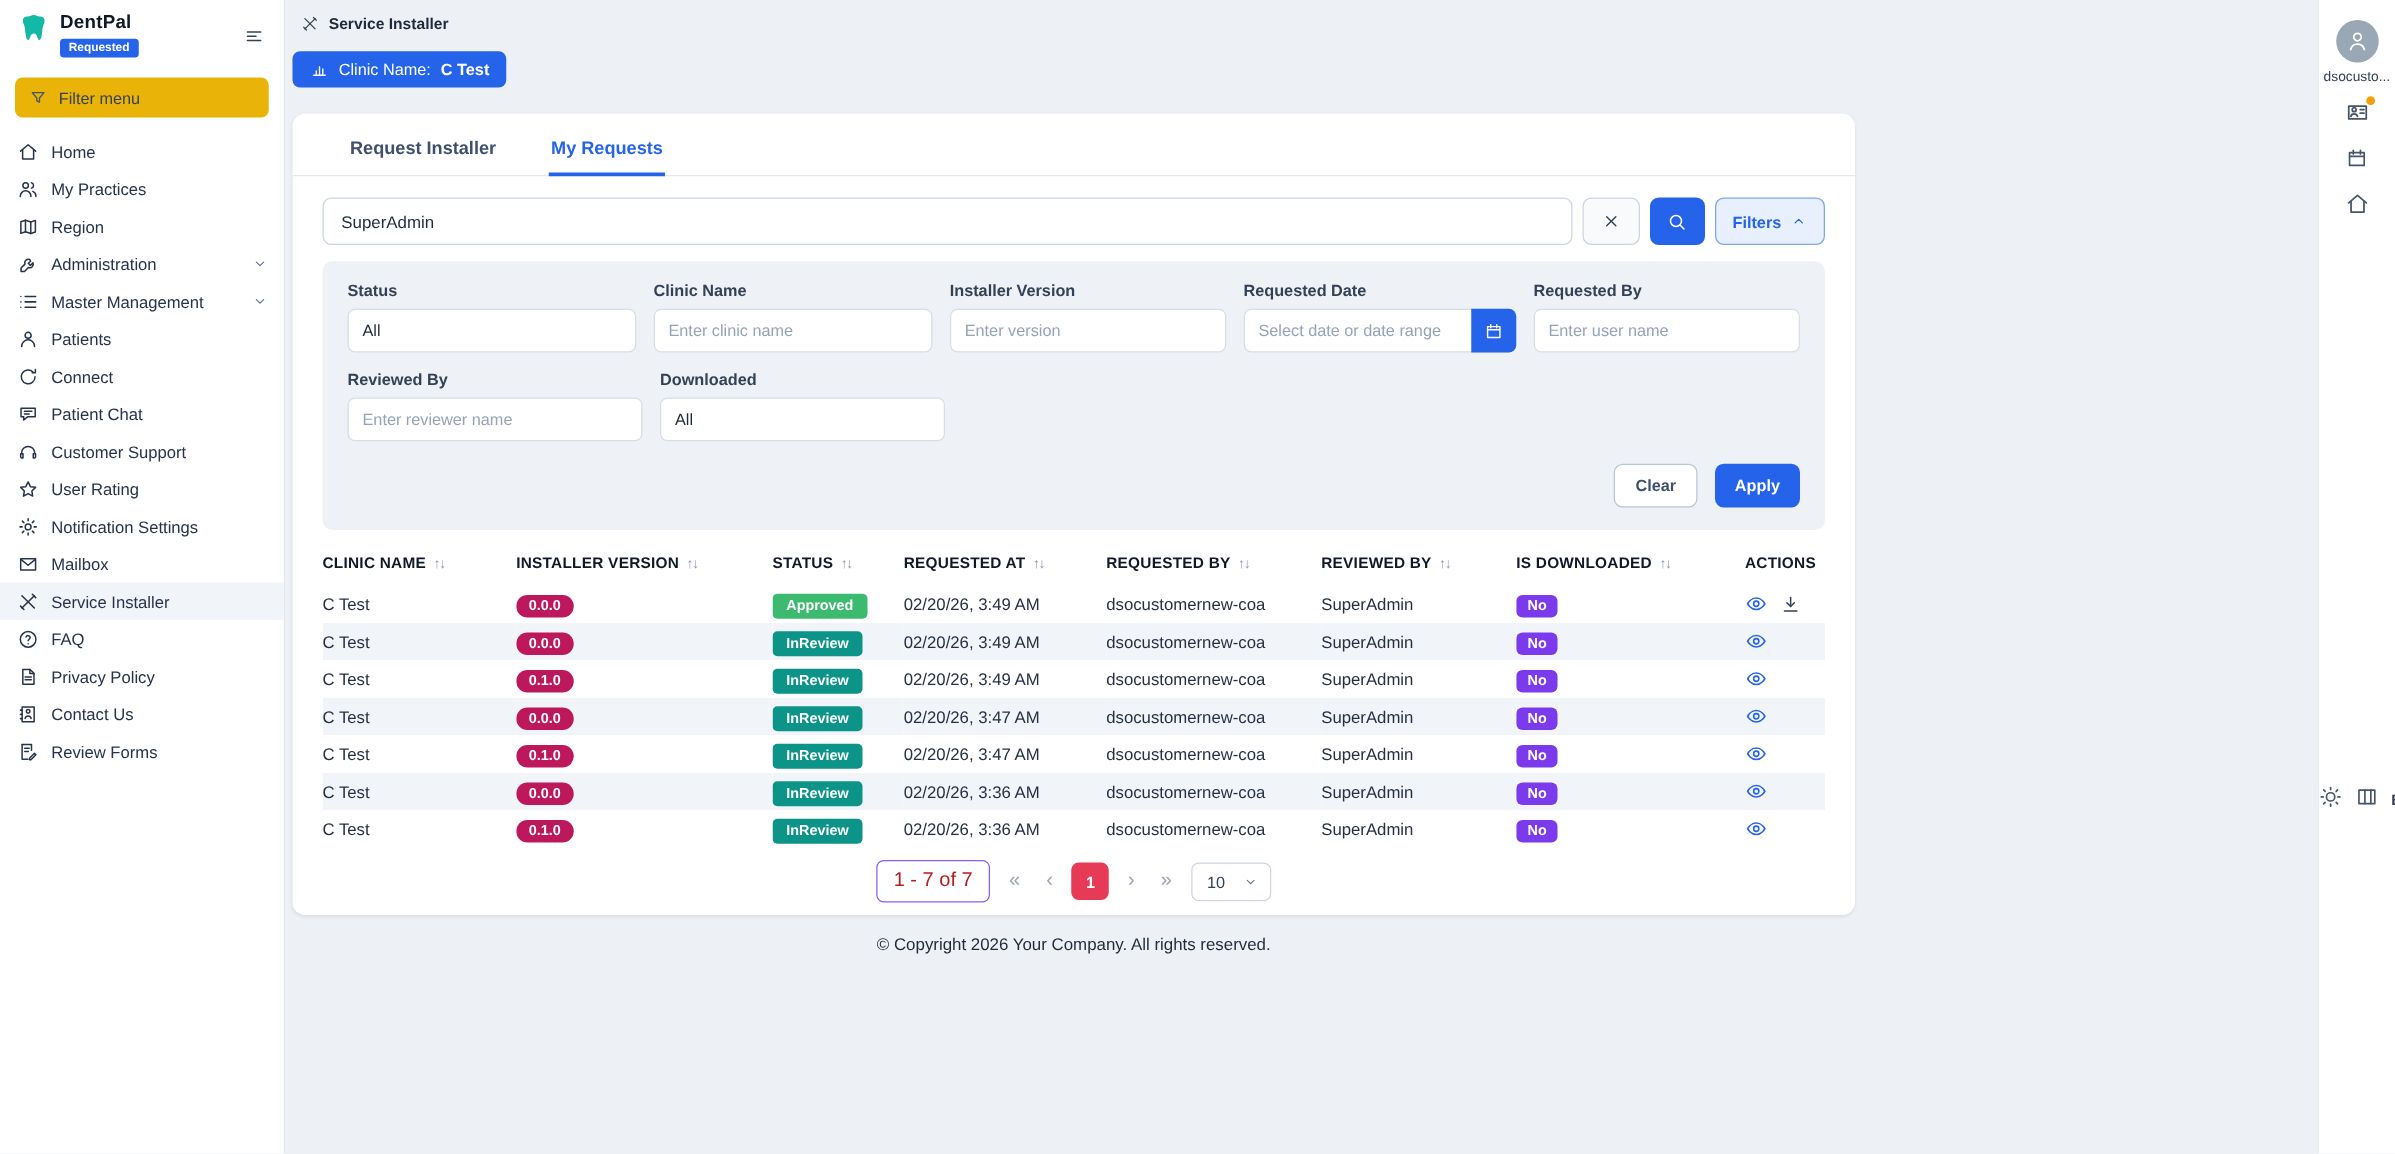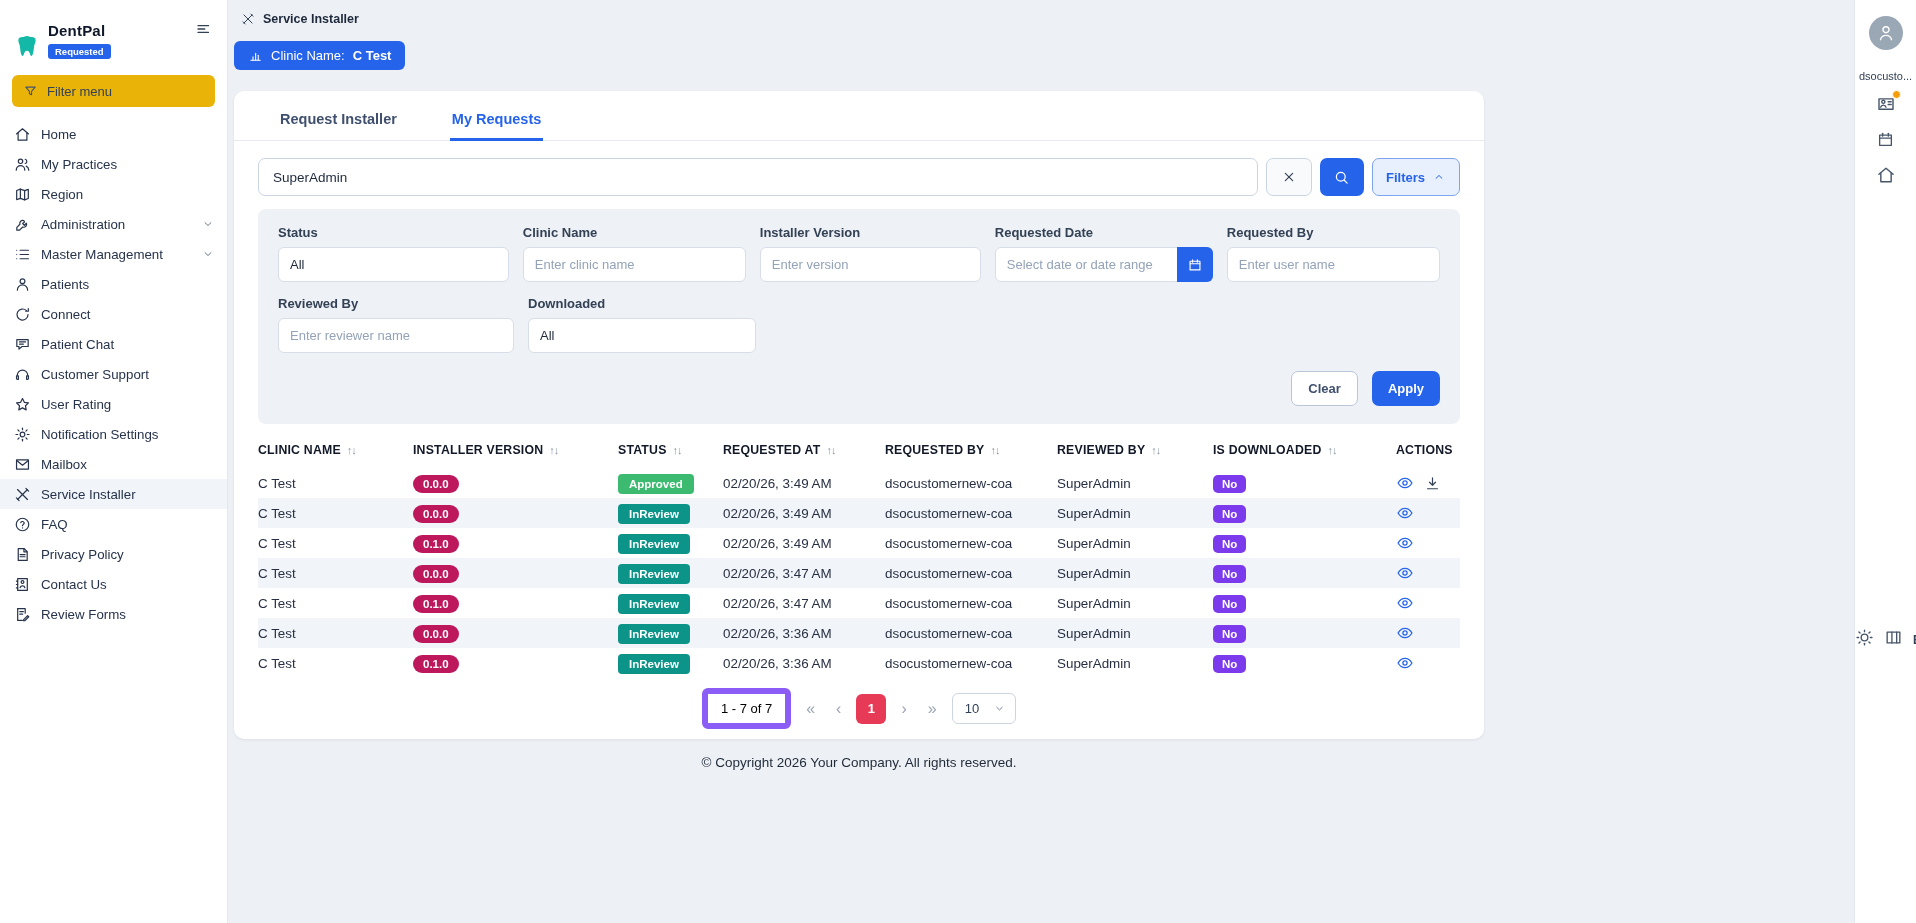--- a/index.html
+++ b/index.html
@@ -5,42 +5,42 @@
   *{box-sizing:border-box}
   html,body{margin:0;padding:0}
   body{width:1916px;height:923px;overflow:hidden;font-family:"Liberation Sans",sans-serif;background:#edf1f6;color:#1e293b}
   .app{display:flex;width:100%;height:100%}
   .ic{fill:none;stroke:currentColor;stroke-width:1.7;stroke-linecap:round;stroke-linejoin:round;display:block}
   .ic.filled{fill:currentColor;stroke:none}
   [data-icon]{display:inline-flex;align-items:center;justify-content:center}
 
   
   .sidebar{width:228px;min-width:228px;background:#fff;border-right:1px solid #e4e8ee}
-  .side-head{position:relative;padding:22px 14px 2px;display:flex;gap:8px;align-items:flex-end}
+  .side-head{position:relative;padding:9px 14px 2px;display:flex;gap:8px;align-items:flex-start}
   .logo-mark{color:#14b8a6}
   .logo-txt{display:flex;flex-direction:column}
   .logo-name{font-size:15px;font-weight:700;color:#0f172a;letter-spacing:.2px}
   .logo-badge{margin-top:5px;align-self:flex-start;background:#2563eb;color:#fff;font-size:9.5px;font-weight:700;padding:2px 7px;border-radius:3px}
   .collapse-btn{position:absolute;right:14px;top:20px;color:#334155;cursor:pointer}
   .filter-menu{margin:14px 12px 12px;height:32px;background:#eab308;border-radius:6px;display:flex;align-items:center;gap:9px;padding:0 11px;font-size:13px;color:#334155;cursor:pointer}
   .filter-menu [data-icon]{color:#475569}
   .nav{display:flex;flex-direction:column}
   .nav-item{height:30px;display:flex;align-items:center;gap:10px;padding:0 12px 0 14px;font-size:13.3px;color:#26334b;cursor:pointer;white-space:nowrap}
   .nav-item.active{background:#f1f5f9}
   .nav-chev{margin-left:auto;color:#64748b}
 
   
   .main{flex:1;display:flex;flex-direction:column;background:#edf1f6;overflow:hidden}
   .topbar{height:38px;display:flex;align-items:center;gap:8px;padding-left:13px;font-size:12.5px;font-weight:700;color:#1e293b}
   .topbar [data-icon]{color:#334155}
   .clinic-btn{margin:3px 0 0 6px;align-self:flex-start;height:29px;background:#2563eb;border:none;border-radius:6px;color:#fff;display:flex;align-items:center;gap:8px;padding:0 14px;font-size:13px;cursor:pointer;font-family:inherit}
   .clinic-btn b{font-weight:700}
 
   .card{margin:21px 0 0 6px;width:1250px;background:#fff;border-radius:10px;box-shadow:0 1px 3px rgba(16,24,40,.08);padding:0 24px 10px}
-  .tabs{margin:0 -24px;padding:6px 44px 0;border-bottom:1px solid #e6eaf0;display:flex;gap:51px}
+  .tabs{margin:0 -24px;padding:6px 44px 0;border-bottom:1px solid #e6eaf0;display:flex;gap:40px}
   .tab{padding:14px 2px 11px;font-size:14.5px;font-weight:700;color:#3f4f6e;cursor:pointer;border-bottom:3px solid transparent;margin-bottom:-1px}
   .tab.active{color:#2563eb;border-bottom-color:#2563eb}
 
   .search-row{margin-top:17px;display:flex;gap:8px;align-items:center}
   .search-input{flex:1;height:38px;border:1px solid #cbd5e1;border-radius:7px;padding:0 14px;font-size:13.5px;color:#1e293b;font-family:inherit;outline:none;background:#fff}
   .btn-clear-x{width:46px;height:38px;border:1px solid #cbd5e1;border-radius:7px;background:#f8fafc;color:#334155;display:flex;align-items:center;justify-content:center;cursor:pointer}
   .btn-search{width:44px;height:38px;border:none;border-radius:7px;background:#2563eb;color:#fff;display:flex;align-items:center;justify-content:center;cursor:pointer}
   .btn-filters{height:38px;border:1px solid #7ea4f0;border-radius:7px;background:#e8effd;color:#2563eb;display:flex;align-items:center;gap:7px;padding:0 13px;font-size:13px;font-weight:700;cursor:pointer;font-family:inherit}
 
   .filter-panel{margin-top:13px;background:#eef1f6;border-radius:8px;padding:16px 20px 16px;position:relative}
@@ -65,32 +65,32 @@
   .ver{background:#be185d;color:#fff;font-size:11.5px;font-weight:700;padding:3px 10px;border-radius:10px}
   .st{color:#fff;font-size:11.5px;font-weight:700;padding:4px 11px;border-radius:4px}
   .st.approved{background:#3cba6f}
   .st.inreview{background:#0d9488}
   .dl{background:#7c3aed;color:#fff;font-size:11.5px;font-weight:700;padding:3px 9px;border-radius:5px}
   .act-btn{display:inline-flex;cursor:pointer;vertical-align:middle}
   .act-btn.eye{color:#2563eb;margin-right:10px}
   .act-btn.dlb{color:#334155}
 
   .pagination{margin-top:10px;display:flex;align-items:center;justify-content:center;gap:9px}
-  .pg-range{border:6px solid #8b5cf6;border-radius:6px;padding:7px 13px;font-size:13px;color:#000000;background:#fff}
+  .pg-range{border:1px solid #8b5cf6;border-radius:6px;padding:7px 13px;font-size:16px;color:#b91c1c;background:#fff}
   .pg-arrow{color:#9aa5b5;font-size:16px;padding:2px 6px;cursor:pointer;user-select:none}
   .pg-num{background:#e73a56;color:#fff;width:30px;height:30px;border-radius:6px;display:flex;align-items:center;justify-content:center;font-size:13px;font-weight:700;cursor:pointer}
   .pg-size{border:1px solid #cdd5e1;border-radius:6px;height:31px;padding:0 9px 0 12px;display:flex;align-items:center;gap:14px;font-size:13px;color:#334155;background:#fff;cursor:pointer}
   .pg-chev{color:#64748b}
 
   .page-footer{width:1250px;margin:16px 0 0 6px;text-align:center;font-size:13.5px;color:#1f2937}
 
   
   .rail{width:62px;min-width:62px;background:#fff;border-left:1px solid #e4e8ee;position:relative;display:flex;flex-direction:column;align-items:center;padding-top:16px}
   .avatar{width:34px;height:34px;border-radius:50%;background:#9aa7b5;color:#fff;display:flex;align-items:center;justify-content:center;cursor:pointer}
-  .rail-name{margin-top:20px;font-size:11px;color:#334155;max-width:56px;overflow:hidden;text-overflow:ellipsis;white-space:nowrap}
+  .rail-name{margin-top:6px;font-size:11px;color:#334155;max-width:56px;overflow:hidden;text-overflow:ellipsis;white-space:nowrap}
   .rail-ic{position:relative;margin-top:12px;color:#475569;cursor:pointer}
   .rail-ic .dot{position:absolute;top:-4px;right:-5px;width:9px;height:9px;background:#f59e0b;border-radius:50%;border:1.5px solid #fff}
   .rail-bottom{position:absolute;top:628px;left:0;right:0;display:flex;align-items:center;gap:10px}
   .rail-bottom .rail-ic{margin-top:0}
   .rail-lang{font-size:12px;font-weight:700;color:#334155;cursor:pointer}
 </style>
 </head>
 <body>
 
 <div class="app">

